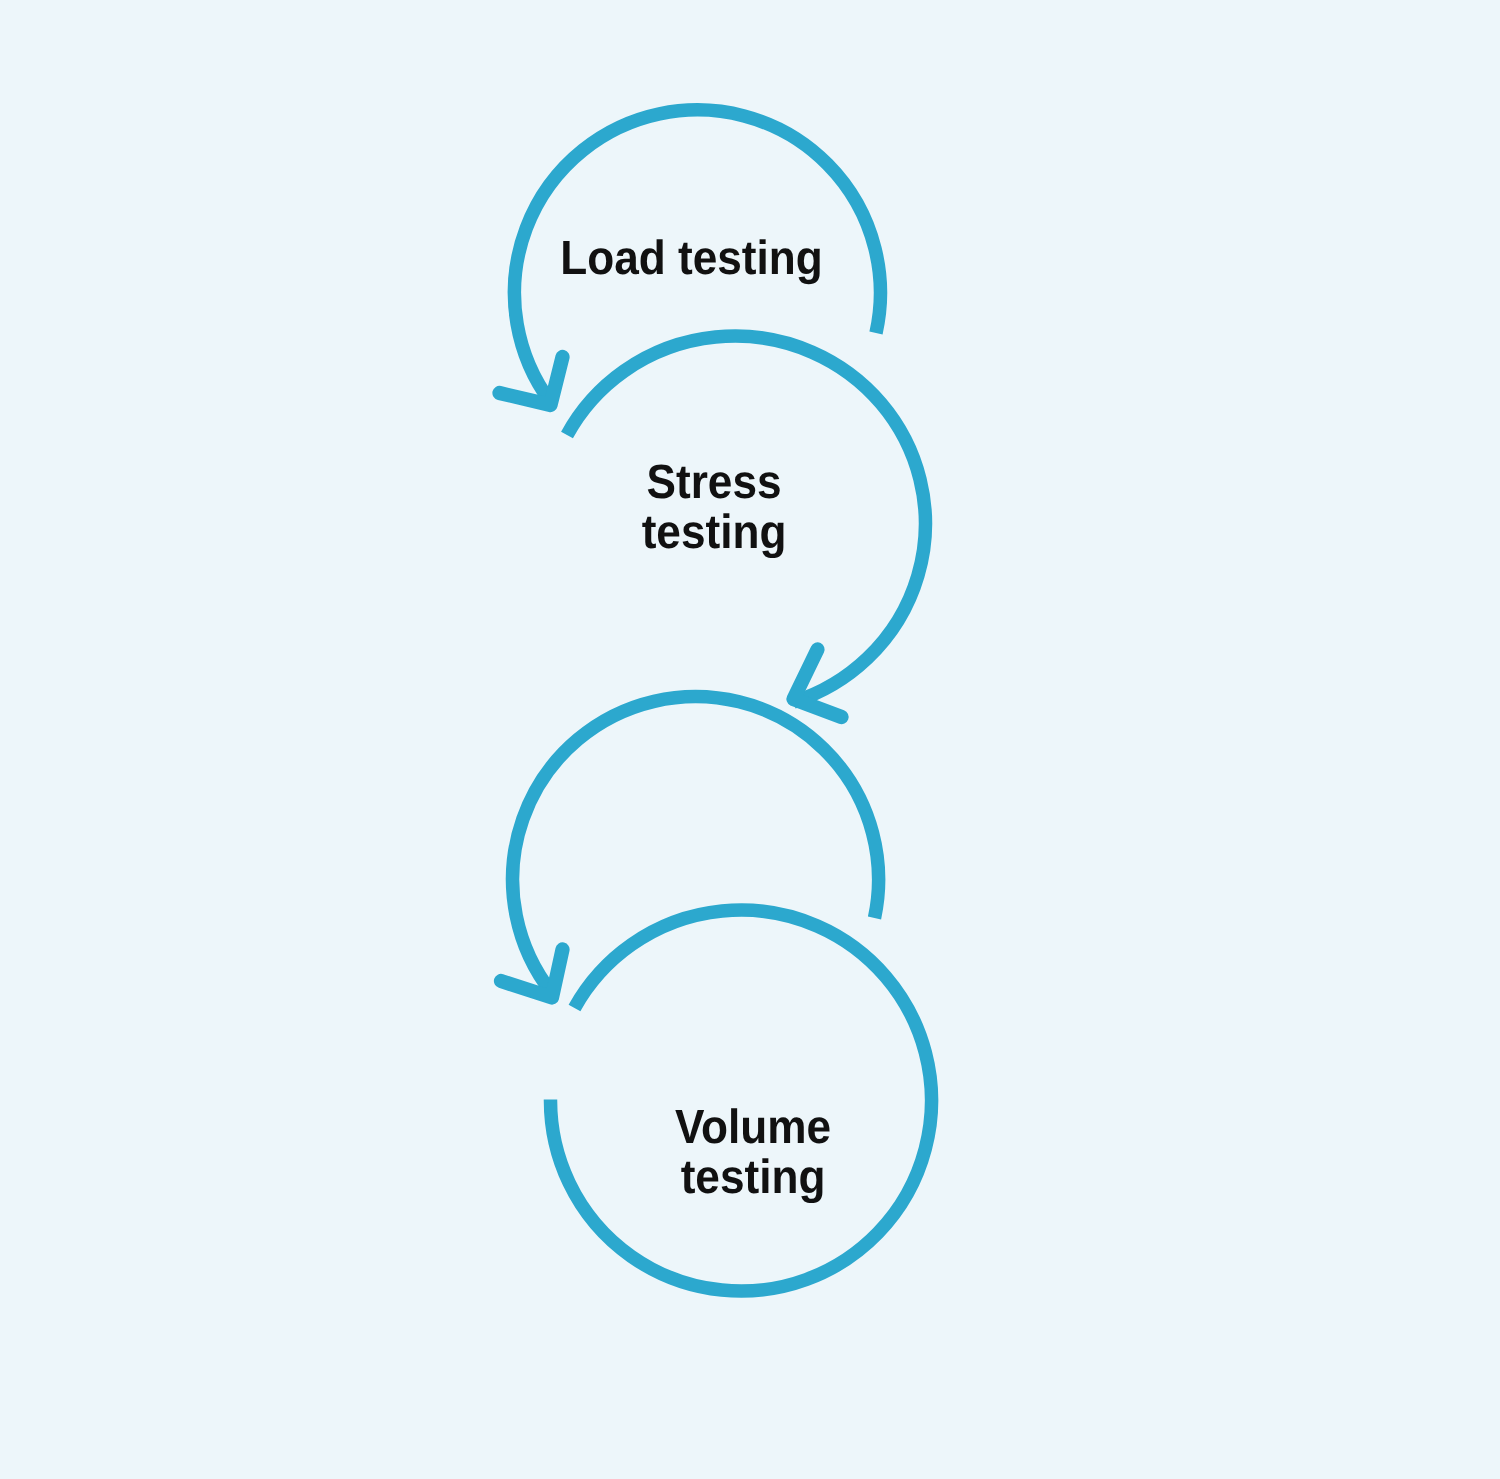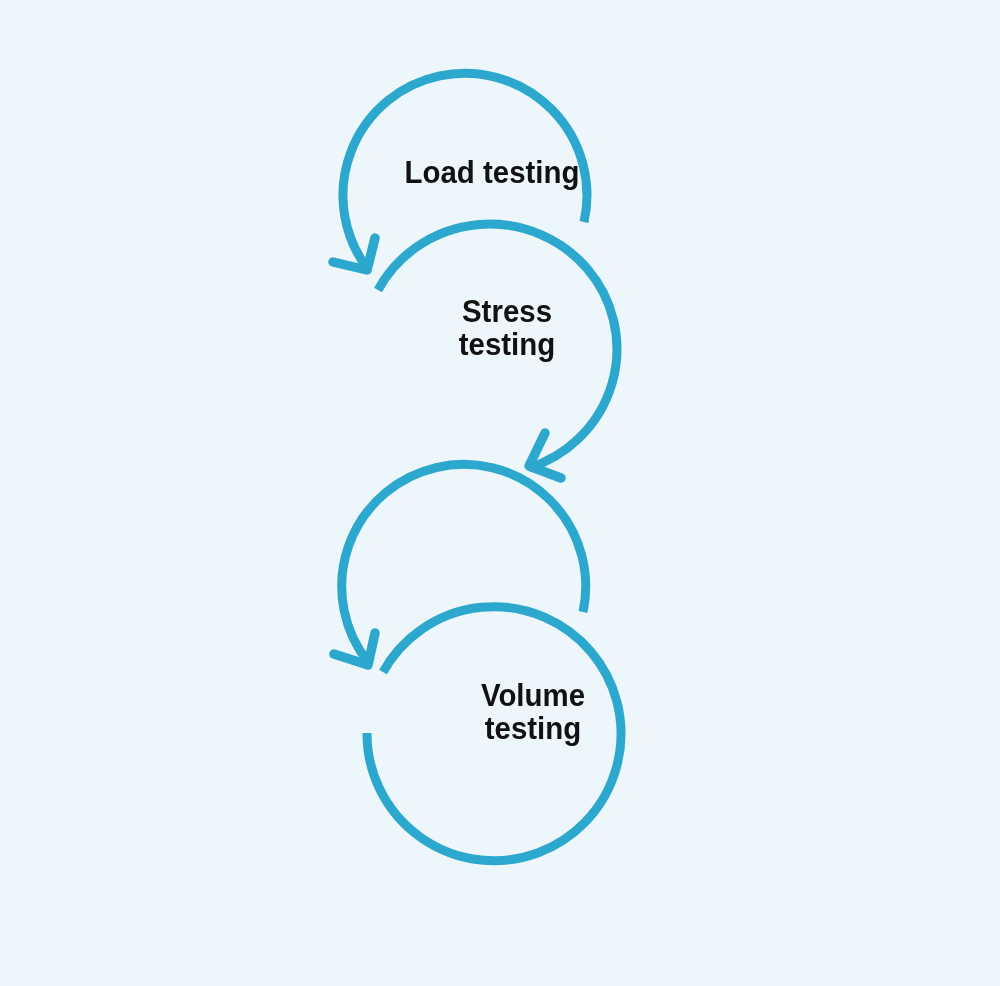--- a/index.html
+++ b/index.html
@@ -38,21 +38,20 @@
   }
   .label {
     position: absolute;
     transform: translate(-50%, -50%);
     text-align: center;
     color: #111111;
     font-weight: 700;
     font-size: 32px;
     line-height: 33px;
     white-space: nowrap;
-    margin-left: 31px;
   }
   .label-inner {
     display: block;
     transform: scaleX(0.92);
     transform-origin: center;
   }
   .label-line {
     display: block;
   }
 </style>
@@ -78,28 +77,28 @@
       <path class="arc" d="M 383 672 A 127 127 0 1 1 367 733"></path>
     </g>
   </svg>
 
   <div class="label" style="left:461px; top:172px;">
     <span class="label-inner">
       <span class="label-line">Load testing</span>
     </span>
   </div>
 
-  <div class="label" style="left:476px; top:328px;text-align:center;">
+  <div class="label" style="left:476px; top:338px;text-align:center;">
     <span class="label-inner">
       <span class="label-line">Stress</span>
       <span class="label-line">testing</span>
     </span>
   </div>
 
 
-  <div class="label" style="left:502px; top:712px;">
+  <div class="label" style="left:502px; top:768px;">
     <span class="label-inner">
       <span class="label-line">Volume</span>
       <span class="label-line">testing</span>
     </span>
   </div>
 
 </div>
 
 </body></html>

